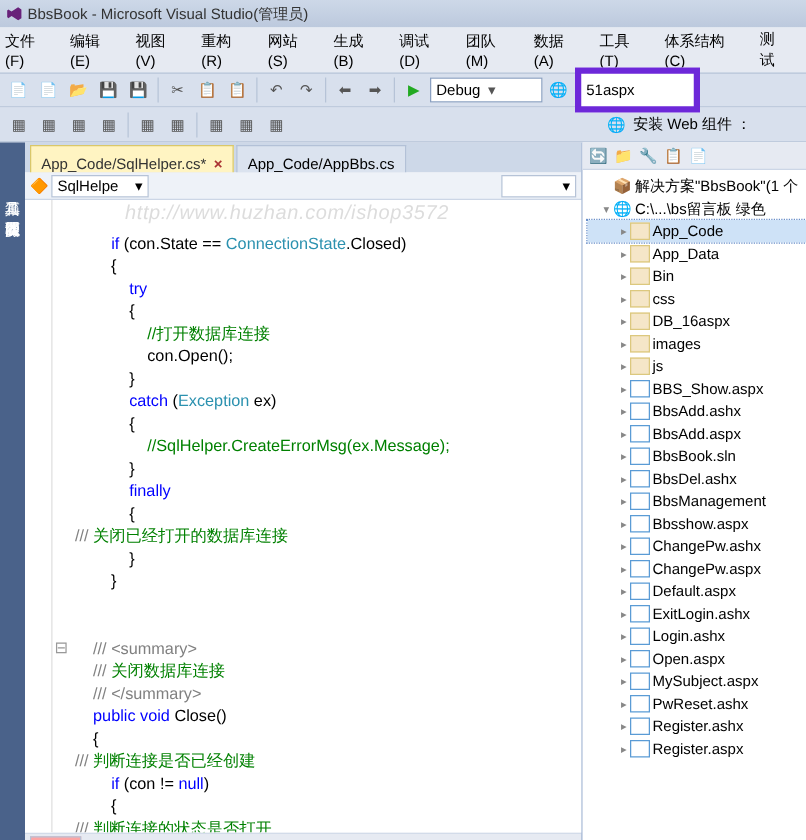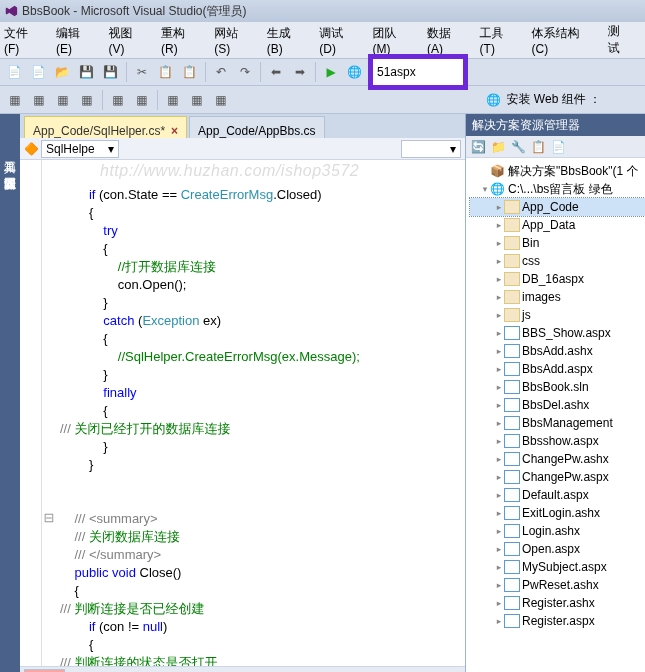--- a/index.html
+++ b/index.html
@@ -88,20 +88,21 @@
   <div class="tb-btn">📋</div>
   <div class="tb-btn">📋</div>
   <div class="tb-sep"></div>
   <div class="tb-btn">↶</div>
   <div class="tb-btn">↷</div>
   <div class="tb-sep"></div>
   <div class="tb-btn">⬅</div>
   <div class="tb-btn">➡</div>
   <div class="tb-sep"></div>
   <div class="tb-btn" style="color:#2a2">▶</div>
+  <div class="tb-select" style="width:90px">Debug</div>
   <div class="tb-btn">🌐</div>
   <div class="tb-input" style="width:100px">51aspx</div>
 </div>
 
 <div class="toolbar2">
   <div class="tb-btn">▦</div>
   <div class="tb-btn">▦</div>
   <div class="tb-btn">▦</div>
   <div class="tb-btn">▦</div>
   <div class="tb-sep"></div>
@@ -134,21 +135,21 @@
       <div class="code-dd" style="width:60px"></div>
     </div>
     <div class="editor">
       <div class="watermark">http://www.huzhan.com/ishop3572</div>
       <div class="gutter"></div>
       <div class="outline-col">
         <div style="height:342px"></div>
         <div style="text-align:center">⊟</div>
       </div>
       <div class="code" id="code">
-        <span class="kw">if</span> (con.State == <span class="type">CreateErrorMsg</span>.Closed)
+        <span class="kw">if</span> (con.State == <span class="type">ConnectionState</span>.Closed)
         {
             <span class="kw">try</span>
             {
                 <span class="cmt">//打开数据库连接</span>
                 con.Open();
             }
             <span class="kw">catch</span> (<span class="type">Exception</span> ex)
             {
                 <span class="cmt">//SqlHelper.CreateErrorMsg(ex.Message);</span>
             }
@@ -170,21 +171,20 @@
 <span class="xmlcmt">/// </span><span class="cmt">判断连接的状态是否打开            </span>
              (con.State == .Open)
             {</div>
     </div>
     <div class="zoom-bar">
       <div class="zoom-sel">100 %</div>
     </div>
   </div>
 
   <div class="right-pane">
-    <div class="rp-title">解决方案资源管理器</div>
     <div class="rp-toolbar">
       <div class="tb-btn">🔄</div>
       <div class="tb-btn">📁</div>
       <div class="tb-btn">🔧</div>
       <div class="tb-btn">📋</div>
       <div class="tb-btn">📄</div>
     </div>
     <div class="tree" id="tree">
         <div class="tn d1">
           <span class="tw"></span>

